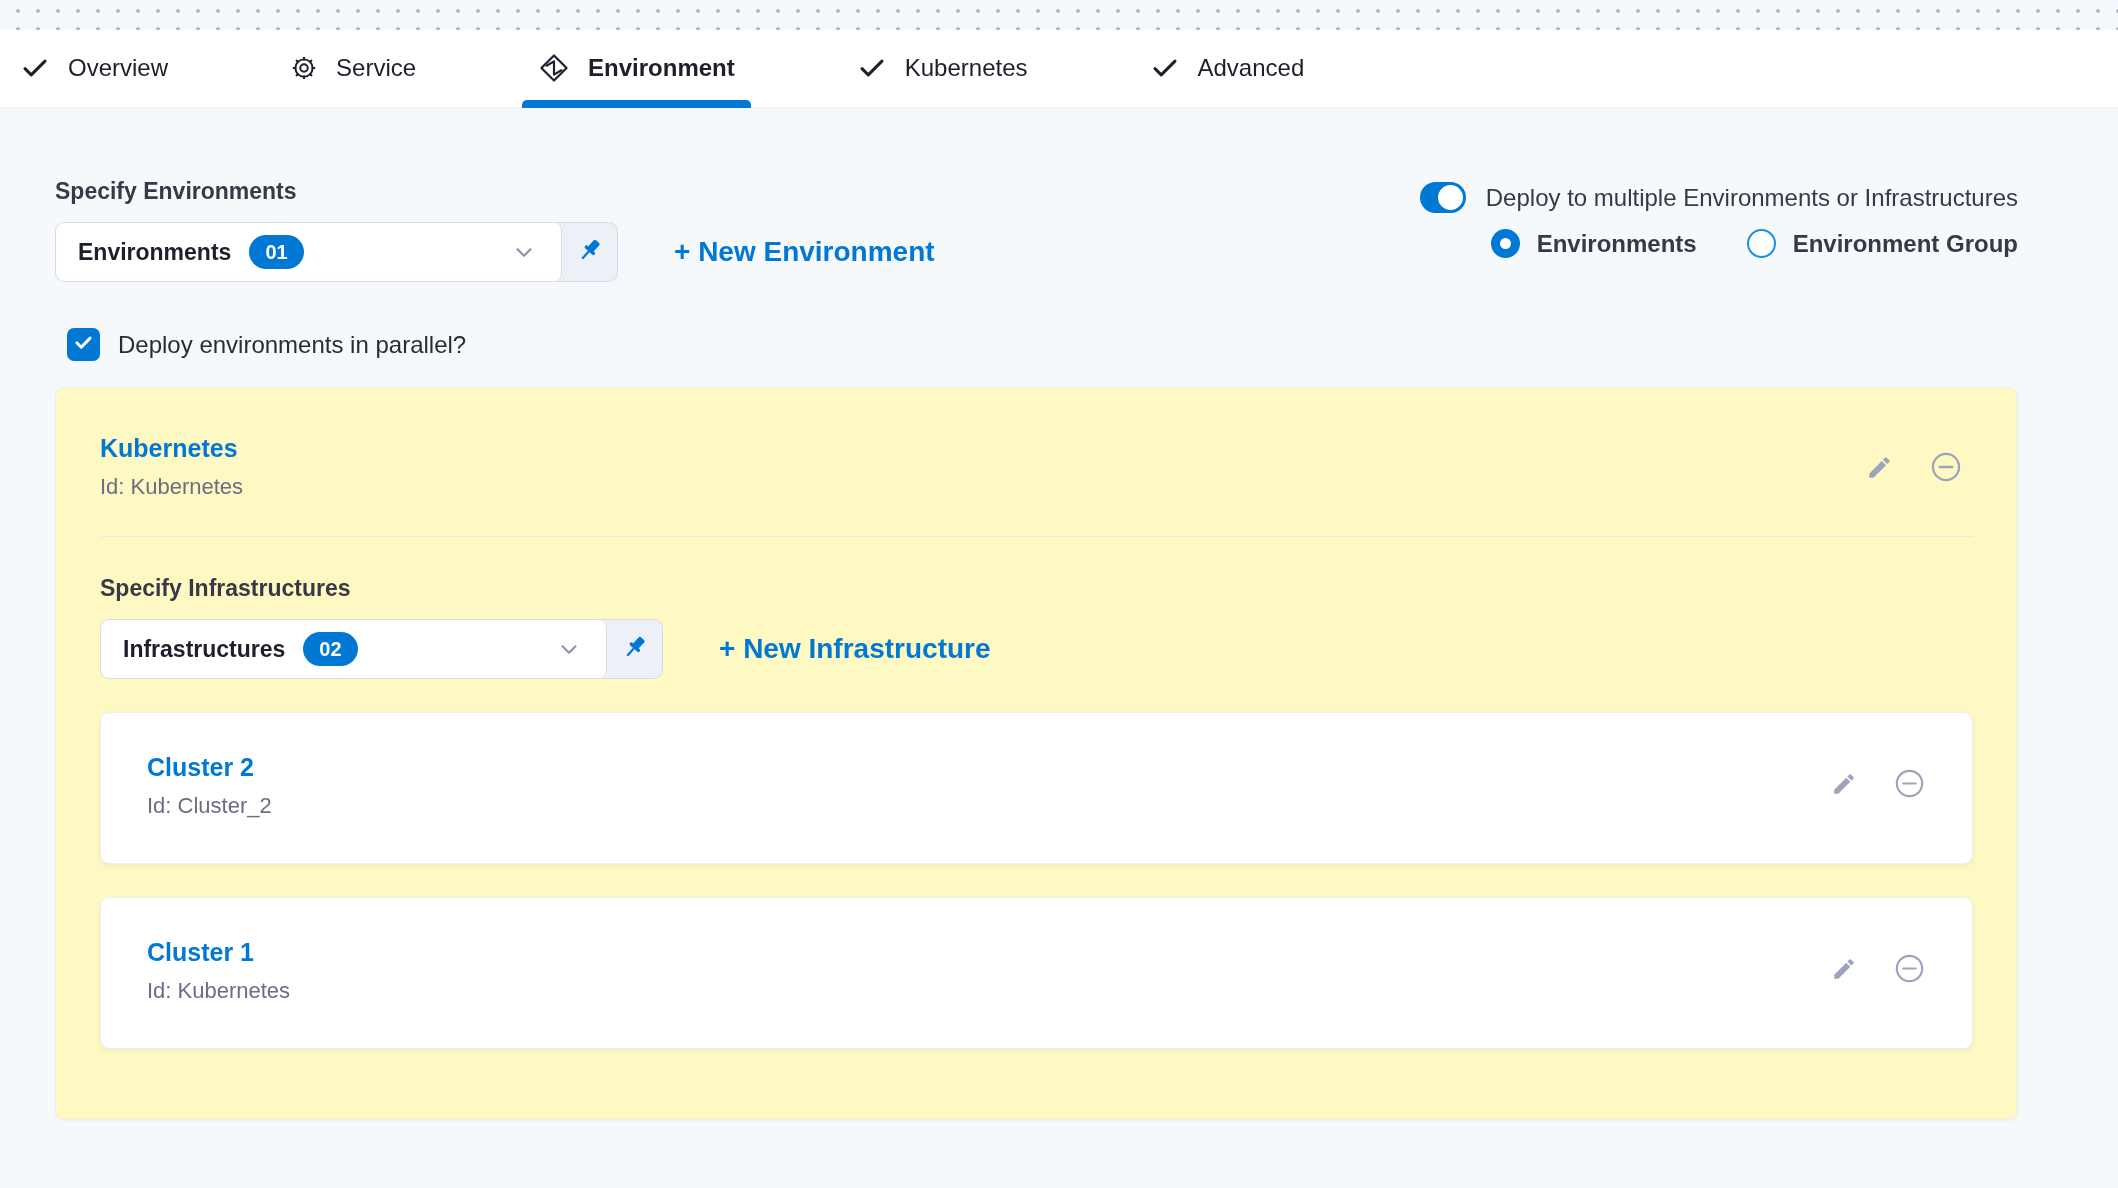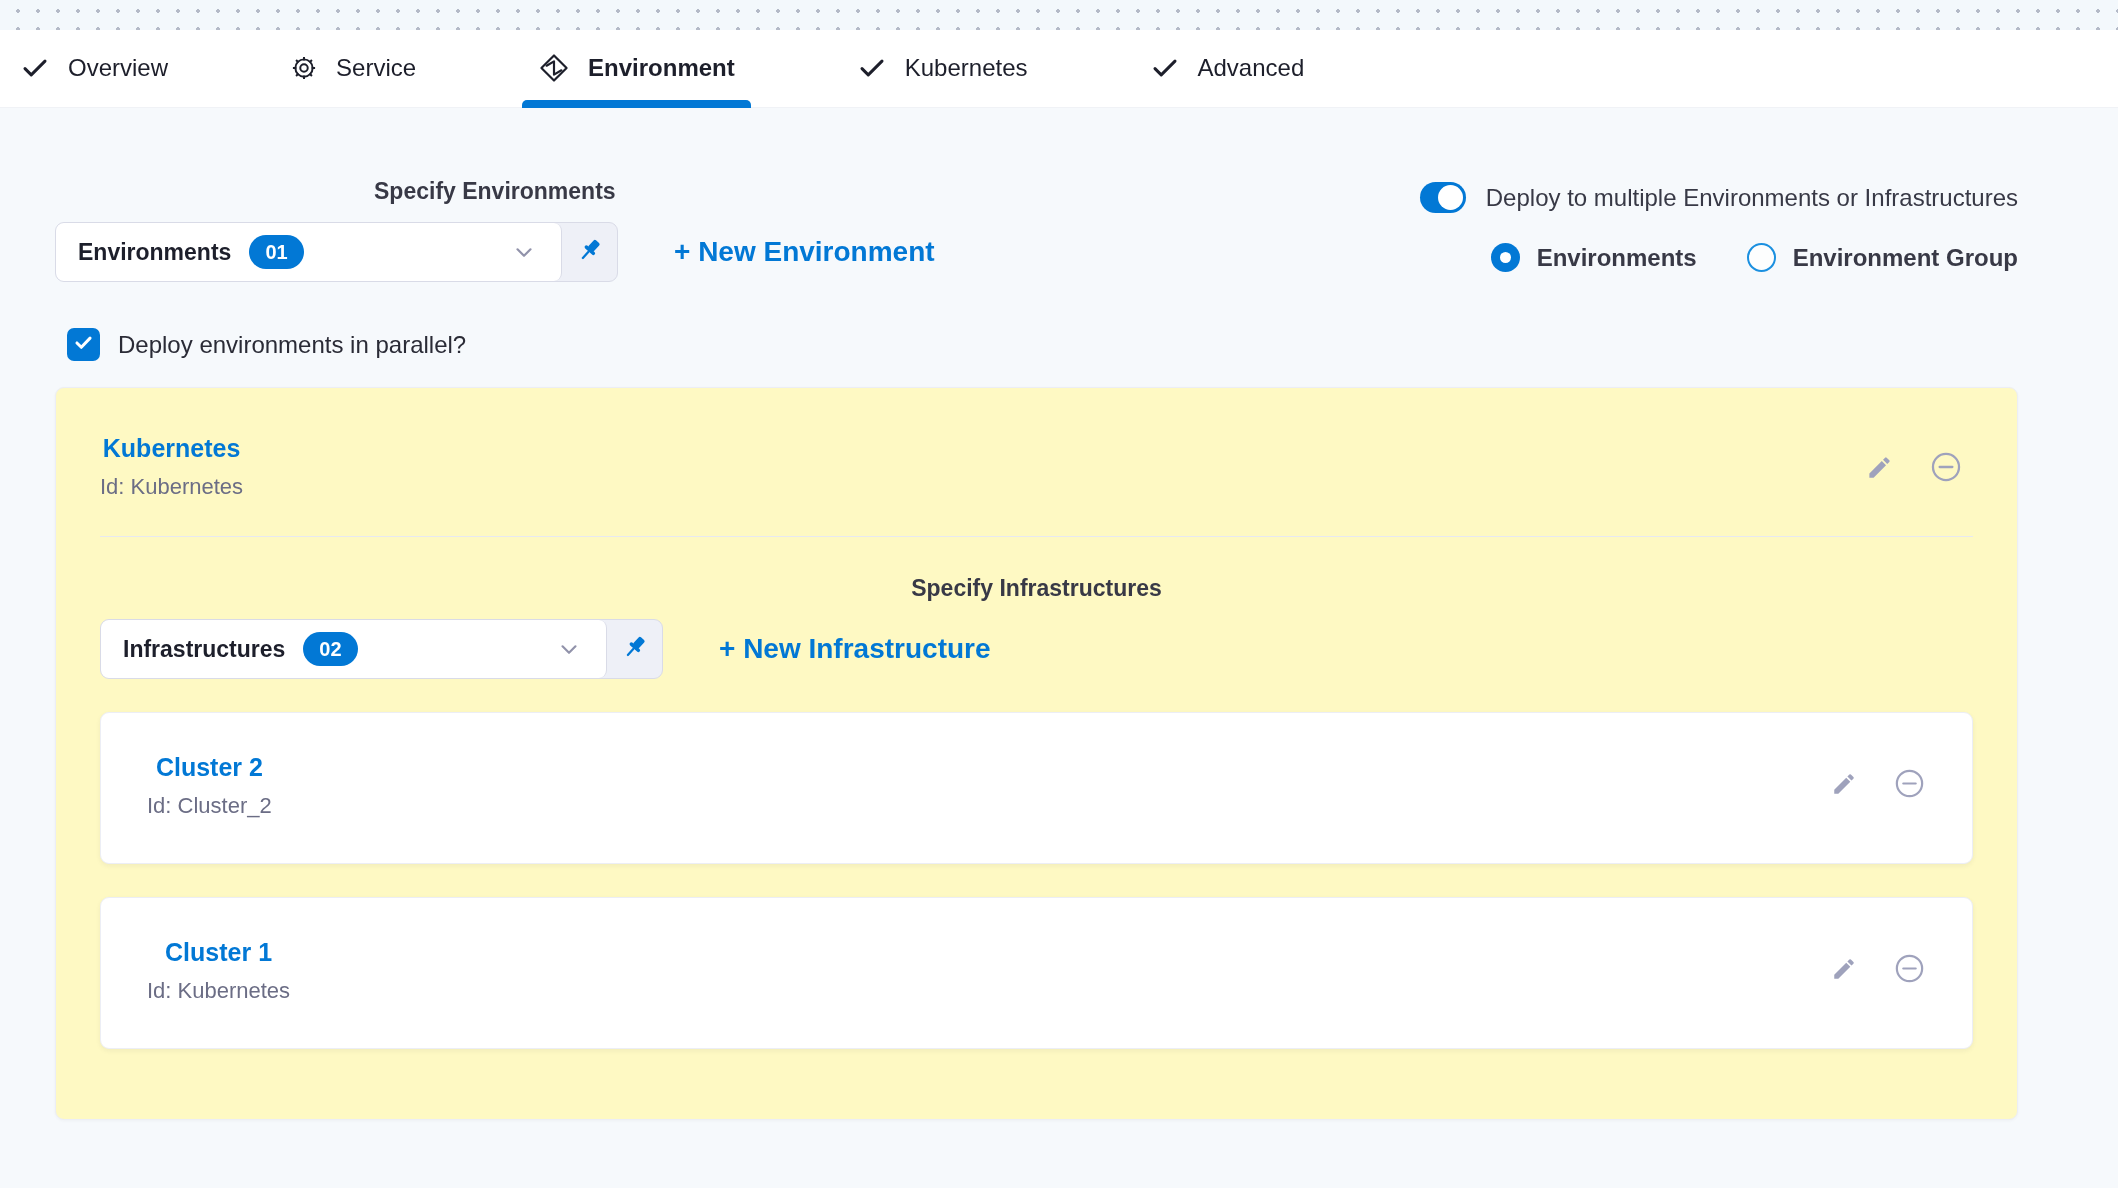--- a/index.html
+++ b/index.html
@@ -49,21 +49,20 @@
     background:#0278d5;
     border-radius:5px 5px 0 0;
   }
   .tab svg { display:block; }
 
   
   .content {
     background:#f6f9fc;
     height:1080px;
     padding:70px 100px 0 55px;
-    text-align:center;
   }
 
   .section-heading {
     font-size:23px;
     font-weight:700;
     color:#383946;
     margin-bottom:17px;
   }
 
   .env-header-row {
@@ -117,21 +116,21 @@
   .text-link {
     color:#0278d5;
     font-size:28px;
     font-weight:700;
     text-decoration:none;
     cursor:pointer;
     white-space:nowrap;
   }
 
   
-  .multi-deploy { display:flex; flex-direction:column; align-items:flex-end; gap:30px; padding-top:4px; }
+  .multi-deploy { display:flex; flex-direction:column; align-items:flex-end; gap:16px; padding-top:4px; }
   .toggle-row { display:flex; align-items:center; gap:20px; }
   .toggle {
     width:46px; height:31px;
     background:#0278d5;
     border-radius:16px;
     position:relative;
     cursor:pointer;
     flex:none;
   }
   .toggle .knob {

